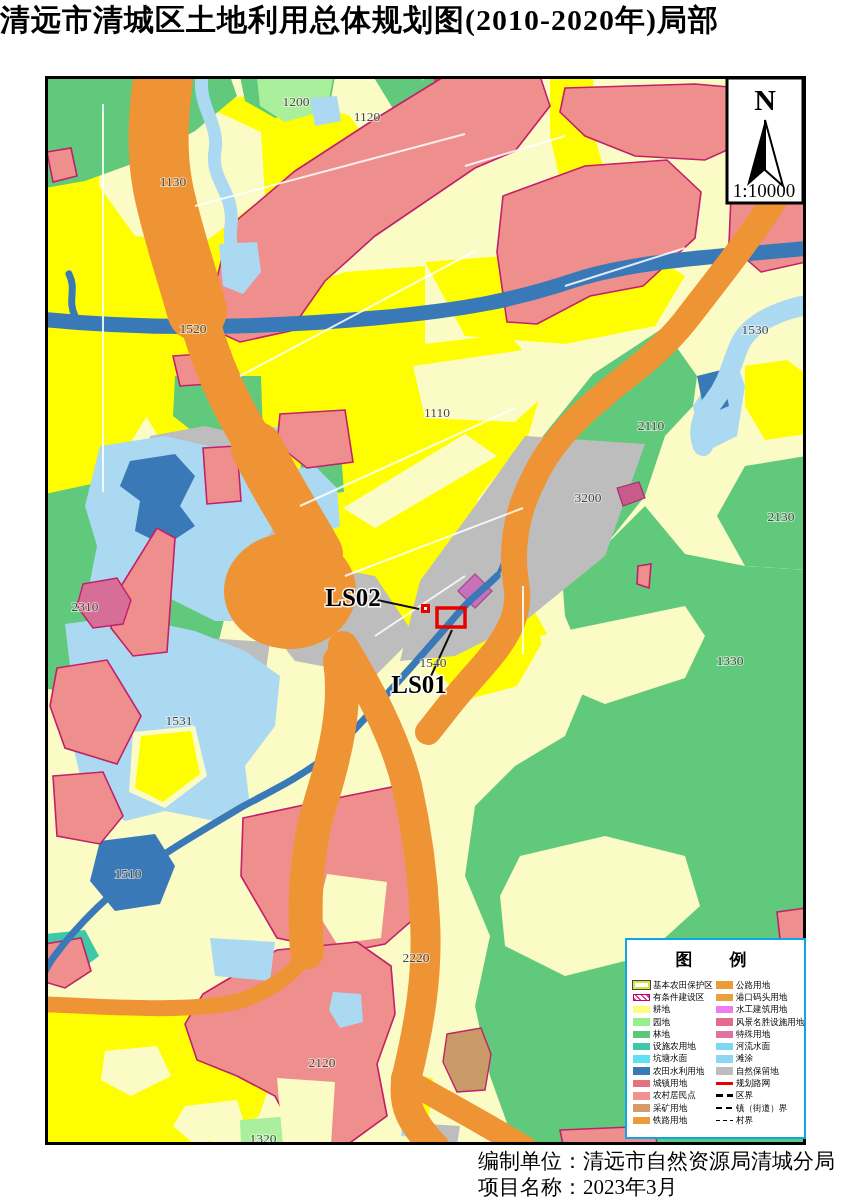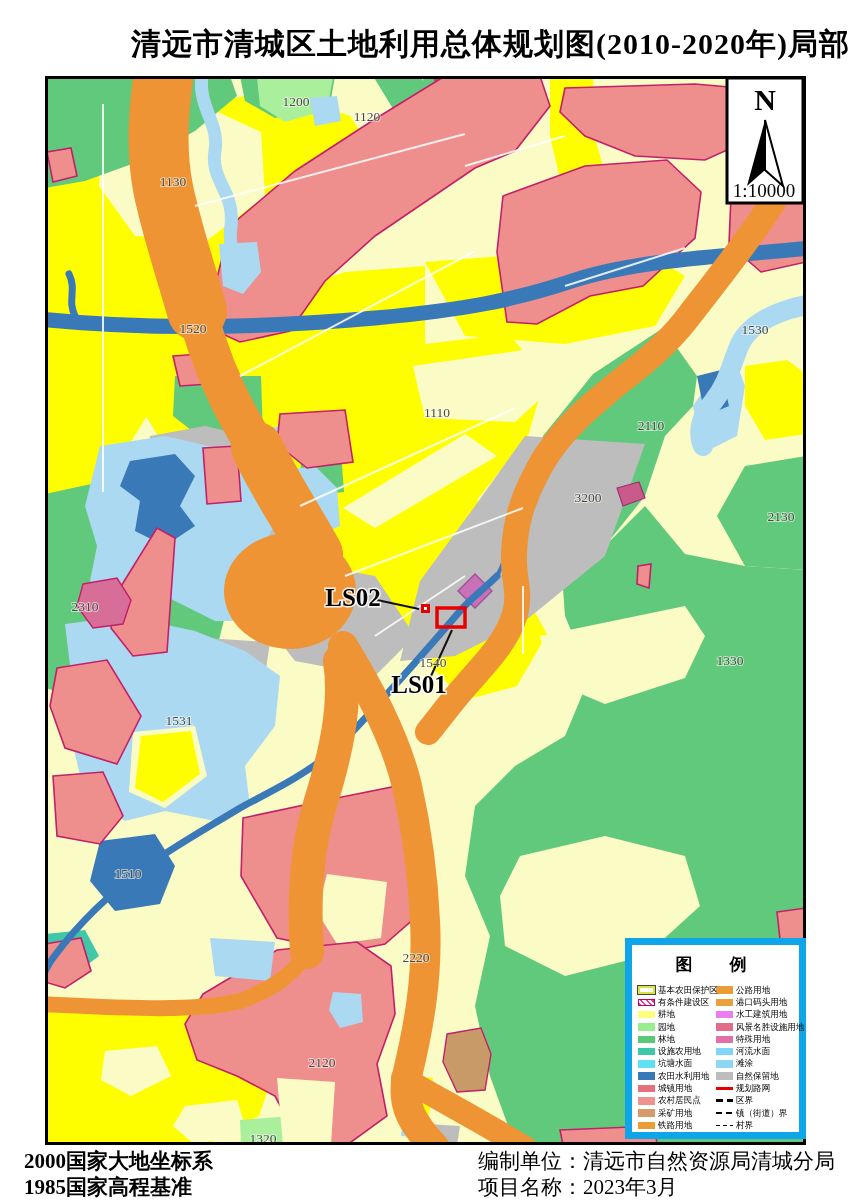--- a/index.html
+++ b/index.html
@@ -1,19 +1,19 @@
 <!DOCTYPE html>
 <html><head>
 <meta charset="utf-8">
 <style>
   html,body{margin:0;padding:0;background:#fff;}
   #page{position:relative;width:850px;height:1201px;background:#fff;overflow:hidden;
         font-family:"Liberation Serif","DejaVu Serif",serif;}
-  .title{position:absolute;top:24px;left:0;right:0;text-align:right;
-         font-size:30px;font-weight:bold;letter-spacing:1px;color:#000;white-space:nowrap;margin-left:20px;}
+  .title{position:absolute;top:0;left:0;right:0;text-align:left;
+         font-size:30px;font-weight:bold;letter-spacing:1px;color:#000;white-space:nowrap;}
   .subtitle{position:absolute;top:46px;right:4px;font-size:20px;font-weight:bold;color:#000;white-space:nowrap;}
   #mapsvg{position:absolute;left:45px;top:76px;}
   
   .f-pale{fill:#FBFBC6}.f-yel{fill:#FFFE00}.f-grn{fill:#61C97B}.f-lgrn{fill:#A9EF9C}
   .f-teal{fill:#3EC8A8}.f-gray{fill:#BDBDBD}.f-lblu{fill:#ABD9F2}.f-sblu{fill:#3A79B8}
   .f-orange{fill:#EF9434}.f-dred{fill:#C05050}
   .f-pink{fill:#EF8F8D;stroke:#C2206A;stroke-width:1.6}
   .f-dpink{fill:#D76E98;stroke:#C2206A;stroke-width:1.4}
   .f-dpink2{fill:#C85A8C;stroke:#A03070;stroke-width:1.2}
   .f-tan{fill:#C89A68;stroke:#C2206A;stroke-width:1.4}
@@ -24,21 +24,21 @@
   .s-white{stroke:#FFFFFF;fill:none;opacity:.85}
   .mlabel{font-family:"Liberation Serif","DejaVu Serif",serif;font-size:13.5px;fill:#4A4A3E;
           text-anchor:middle;paint-order:stroke;stroke:#FFFFFF;stroke-width:2px;stroke-opacity:.55}
   .mlabel.big{font-size:25px;fill:#000;font-weight:600;stroke-width:3px;stroke-opacity:.85}
   .nbox-n{font-size:30px;font-weight:bold;text-anchor:middle;fill:#000;
           font-family:"Liberation Serif","DejaVu Serif",serif;}
   .nbox-scale{font-size:19px;text-anchor:middle;fill:#000;
           font-family:"Liberation Serif","DejaVu Serif",serif;}
   
   #legend{position:absolute;left:625px;top:938px;width:181px;height:201px;background:#fff;
-          border:7px solid #0ea5e9;box-sizing:border-box;padding:4px 5px 0 6px;}
+          border:2px solid #0ea5e9;box-sizing:border-box;padding:4px 5px 0 6px;}
   #legend .ltitle{text-align:center;font-size:17px;font-weight:bold;letter-spacing:10px;
           margin:4px 0 8px 0;color:#000;}
   #legend .cols{display:flex;}
   #legend .col{width:50%;}
   .lrow{display:flex;align-items:center;height:12.3px;gap:3px;}
   .sw{width:17px;height:7.5px;flex:none;box-sizing:border-box;}
   .sw-openbox{background:#fff;border:2px solid #D9E53C;outline:1px solid #444;}
   .sw-hatch{background:repeating-linear-gradient(45deg,#E23AA0 0 1.5px,#fff 1.5px 4px);
             border:1.6px solid #C2006C;}
   .sw-redline{height:3.5px;background:#E80000;}
@@ -329,21 +329,17 @@
             <span class="llab">镇（街道）界</span>
           </div>
           <div class="lrow">
             <span class="sw sw-dashthin"></span>
             <span class="llab">村界</span>
           </div>
         </div>
     </div>
   </div>
 
-  <div class="footer-left">
-    <div>2000国家大地坐标系</div>
-    <div>1985国家高程基准</div>
-  </div>
   <div class="footer-right">
     <div>编制单位：清远市自然资源局清城分局</div>
     <div>项目名称：2023年3月</div>
   </div>
 </div>
 
 </body></html>

